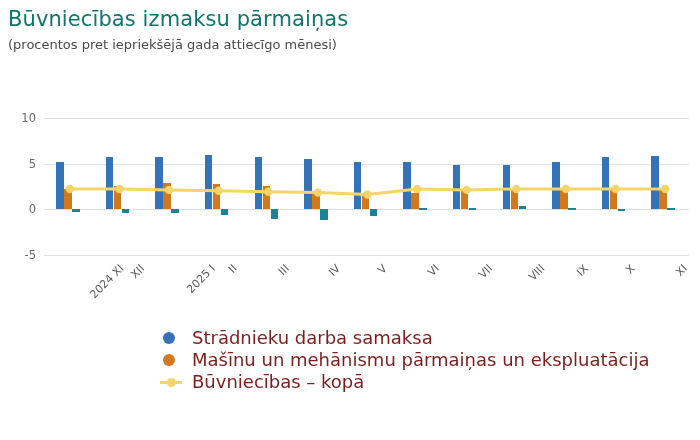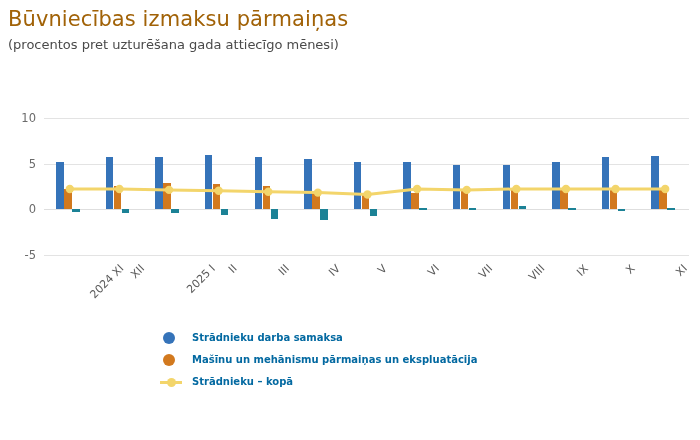--- a/index.html
+++ b/index.html
@@ -23,21 +23,21 @@
   
   #title-block {
     position: absolute;
     left: 8px;
     top: 6px;
     width: 660px;
   }
   #chart-title {
     font-size: 21px;
     font-weight: 400;
-    color: #a16207;
+    color: #0f766e;
     line-height: 26px;
     letter-spacing: 0.1px;
     white-space: nowrap;
   }
   #chart-subtitle {
     font-size: 13px;
     font-weight: 400;
     color: #4a4a4a;
     line-height: 18px;
     margin-top: 4px;
@@ -126,35 +126,35 @@
   }
   .legend-line-dot {
     position: absolute;
     left: 7px;
     top: 3px;
     width: 9px;
     height: 9px;
     border-radius: 50%;
   }
   .legend-label {
-    font-size: 10px;
-    font-weight: bold;
-    color: #0369a1;
+    font-size: 18px;
+    font-weight: normal;
+    color: #7f1d1d;
     white-space: nowrap;
     line-height: 15px;
   }
 </style>
 </head>
 <body>
 
 <div id="chart-root">
 
   <div id="title-block">
     <div id="chart-title">Būvniecības izmaksu pārmaiņas</div>
-    <div id="chart-subtitle">(procentos pret uzturēšana gada attiecīgo mēnesi)</div>
+    <div id="chart-subtitle">(procentos pret iepriekšējā gada attiecīgo mēnesi)</div>
   </div>
 
   <div id="plot-area">
     <div id="gridlines">
         <div class="gridline" style="top: 118px;"></div>
         <div class="gridline" style="top: 163.5px;"></div>
         <div class="gridline zero-line" style="top: 209px;"></div>
         <div class="gridline" style="top: 254.5px;"></div>
       </div>
     <div id="yticks">
@@ -248,17 +248,17 @@
         <span class="legend-marker">
           <span class="legend-dot" style="background: rgb(210, 121, 30);"></span>
         </span>
         <span class="legend-label">Mašīnu un mehānismu pārmaiņas un ekspluatācija</span>
       </div>
       <div class="legend-row">
         <span class="legend-marker">
           <span class="legend-line" style="background: rgb(243, 213, 107);"></span>
           <span class="legend-line-dot" style="background: rgb(243, 213, 107);"></span>
         </span>
-        <span class="legend-label">Strādnieku – kopā</span>
+        <span class="legend-label">Būvniecības – kopā</span>
       </div>
     </div>
 
 </div>
 
 </body></html>

